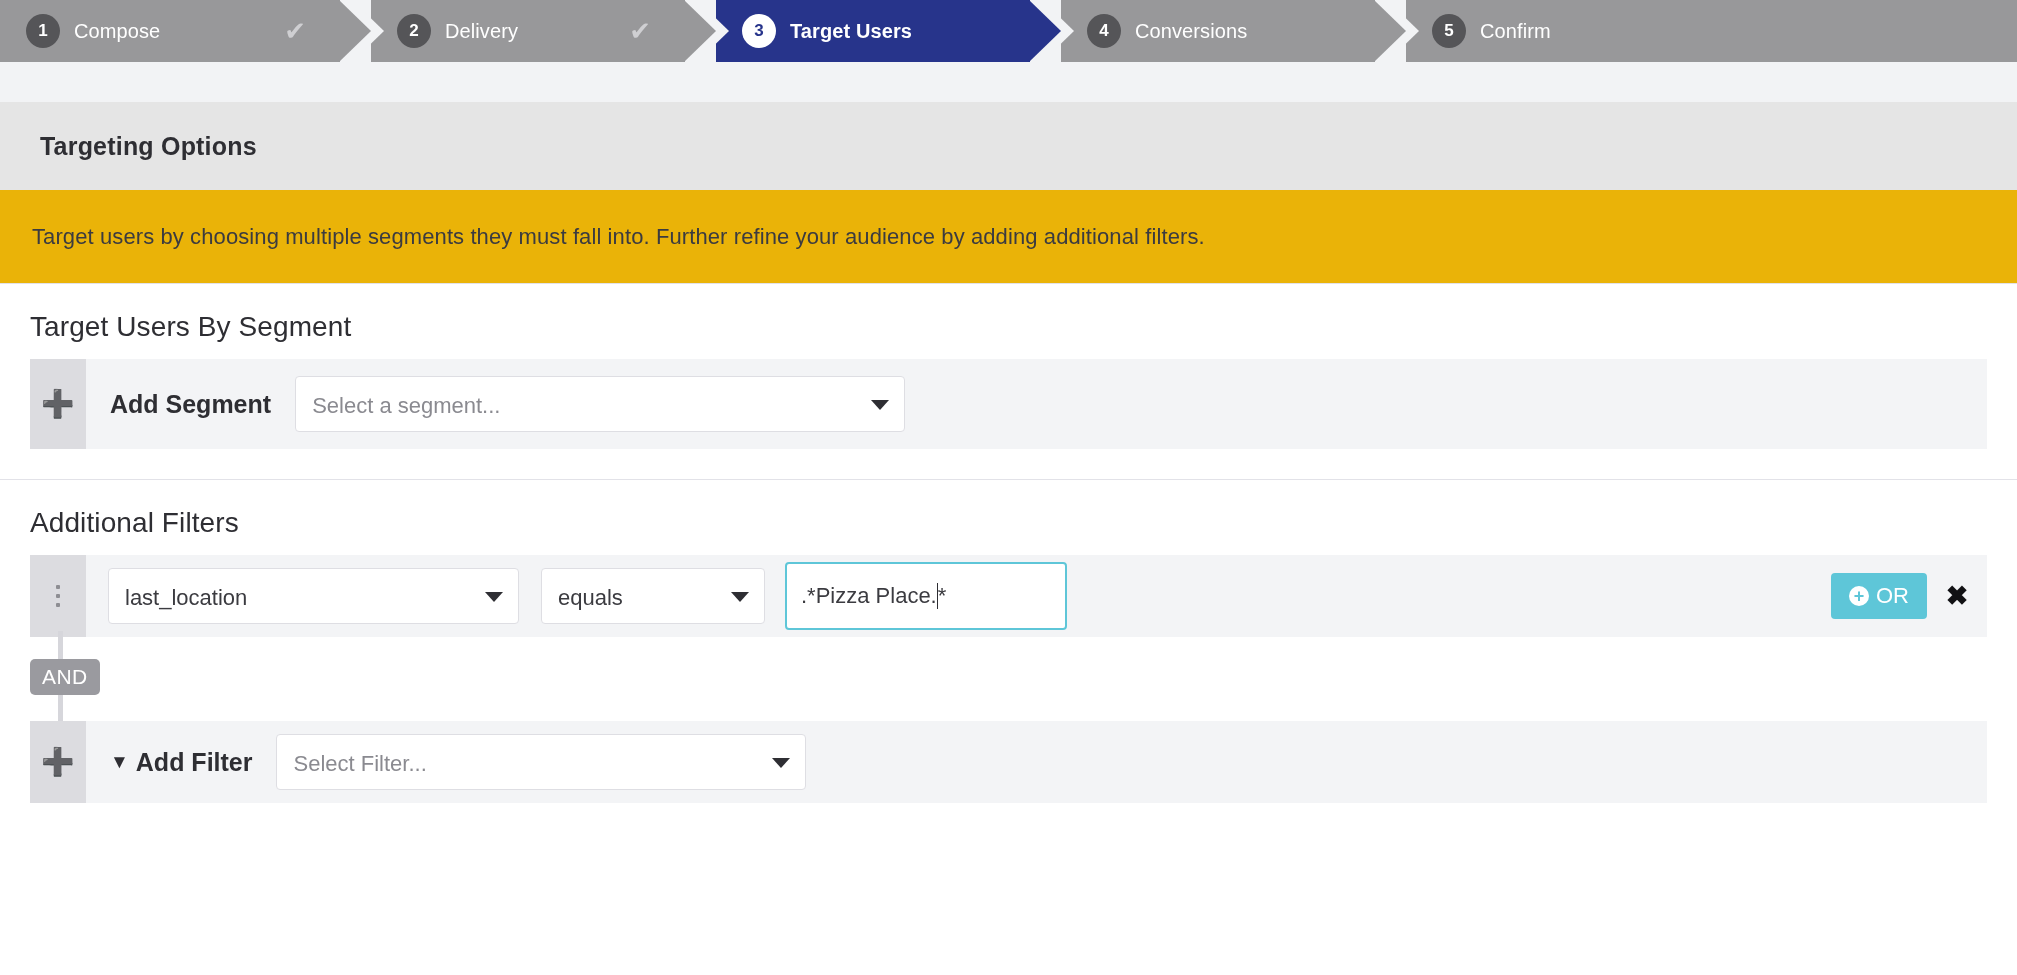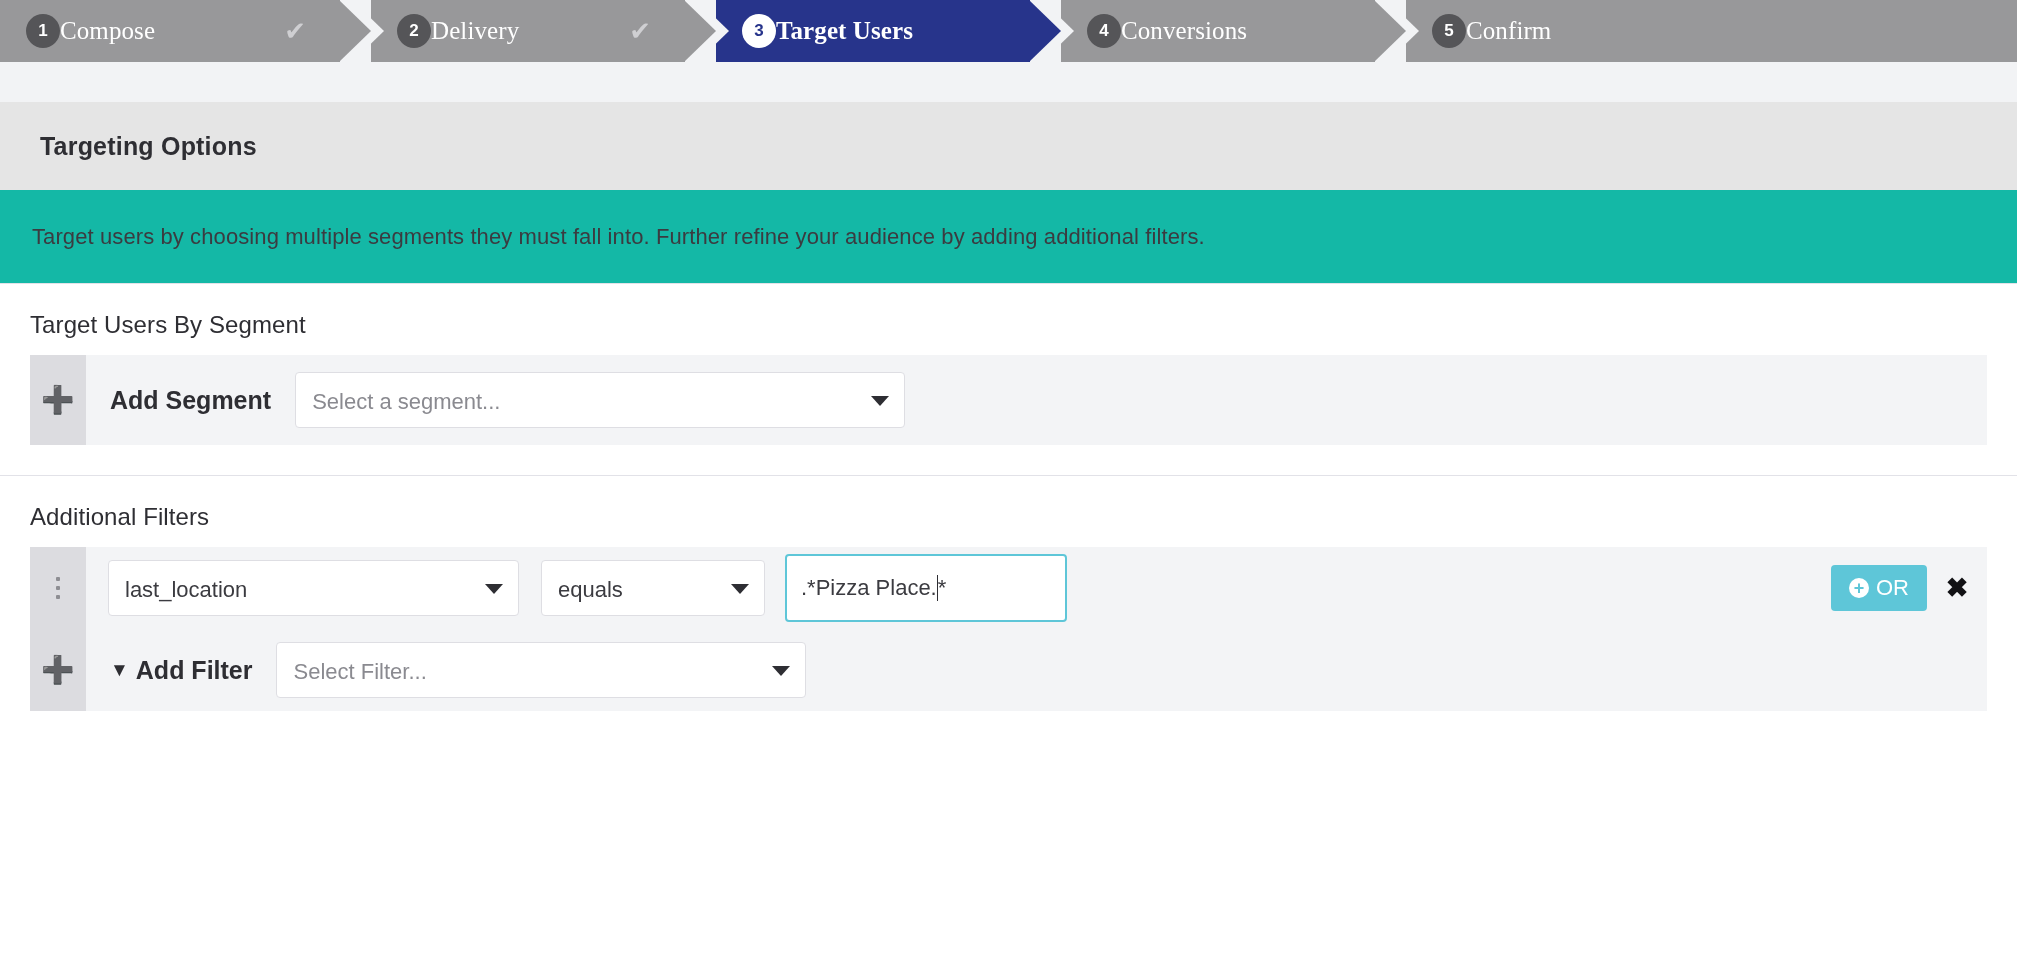--- a/index.html
+++ b/index.html
@@ -55,25 +55,25 @@
     border-radius: 50%;
     background: #555558;
     color: #ffffff;
     display: flex; align-items: center; justify-content: center;
     font-size: 17px;
     font-weight: 700;
     flex: 0 0 auto;
   }
   .step.active .step-num { background: #ffffff; color: #27348b; }
   .step-label {
-    font-size: 25px;
+    margin-left: 14px;
+    font-size: 20px;
     letter-spacing: .1px;
     white-space: nowrap;
     color: #ffffff;
-    font-family: Liberation Serif, serif;
   }
   .step.active .step-label { font-weight: 700; text-align: center; }
   .step-check {
     margin-left: auto;
     margin-right: 34px;
     font-size: 26px;
     color: #cfcfd2;
     line-height: 1;
   }
   .s1 { width: 340px; }
@@ -97,33 +97,33 @@
     color: #2e2e33;
     letter-spacing: .2px;
   }
 
   
   .desc-row {
     height: 94px;
     display: flex;
     align-items: center;
     padding-left: 32px;
-    background: #14b8a6;
+    background: #eab308;
     border-bottom: 1px solid #e2e2e8;
   }
   .desc-text {
     font-size: 22px;
     color: #3b3b40;
     letter-spacing: .1px;
   }
 
   
   .section { padding: 0 0 0 0; background:#ffffff; }
   .section-title {
-    font-size: 24px;
+    font-size: 28px;
     color: #2e2e33;
     padding: 27px 0 16px 30px;
     letter-spacing: .1px;
   }
   .section-divider { border-bottom: 1px solid #e2e2e8; }
 
   
   .seg-row {
     margin: 0 30px 0 30px;
     height: 90px;
@@ -367,20 +367,24 @@
     </div>
     <div class="or-btn">
       <span class="plus-circle">+</span>
       <span>OR</span>
     </div>
     <div class="x-btn">
       <span>✖</span>
     </div>
   </div>
 
+  <div class="and-zone">
+    <div class="and-line"></div>
+    <div class="and-chip">AND</div>
+  </div>
 
   <div class="addfilter-row">
     <div class="row-handle">
       <span class="plus-glyph">➕</span>
     </div>
     <div class="row-label">
       <span class="funnel-icon">▼</span>
       <span>Add Filter</span>
     </div>
     <div class="select-box placeholder af-select">

